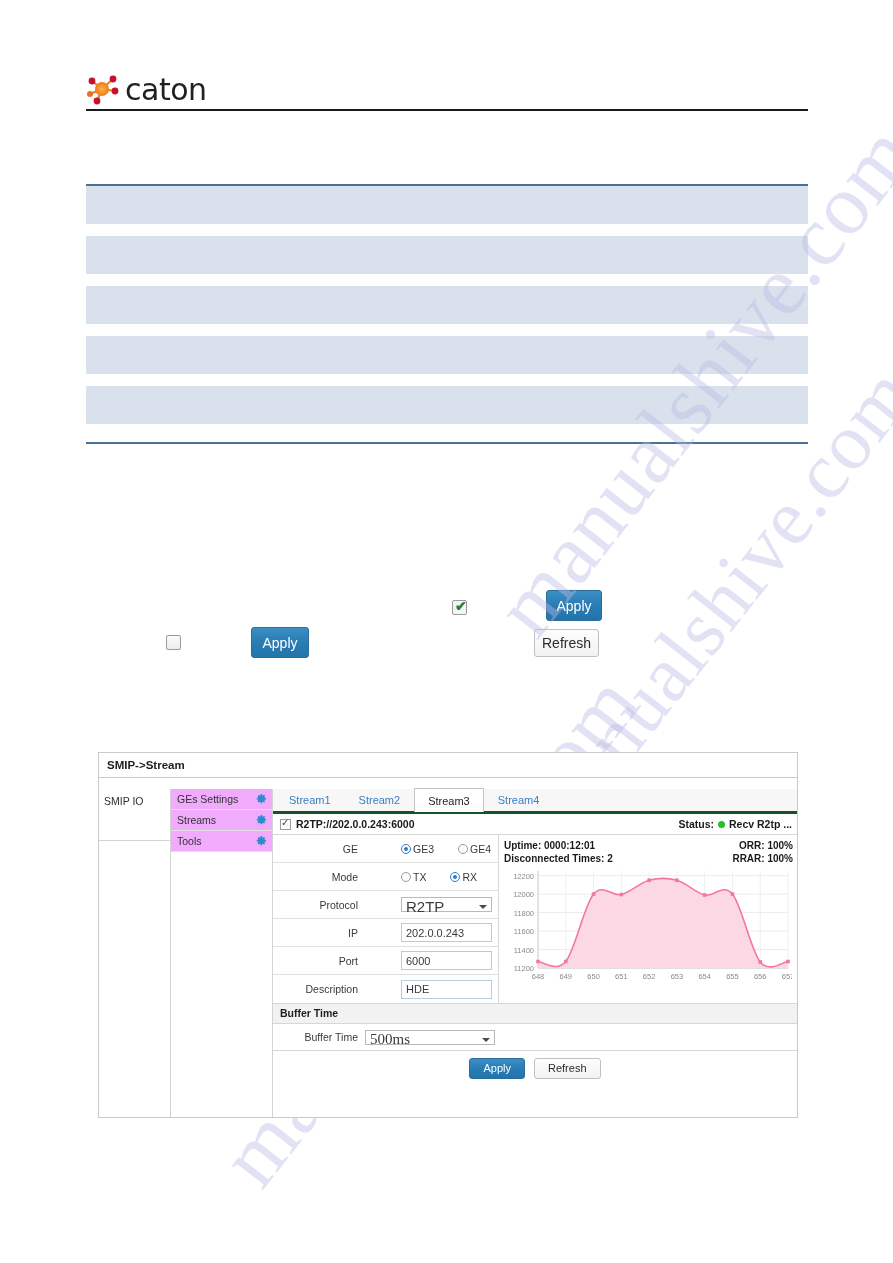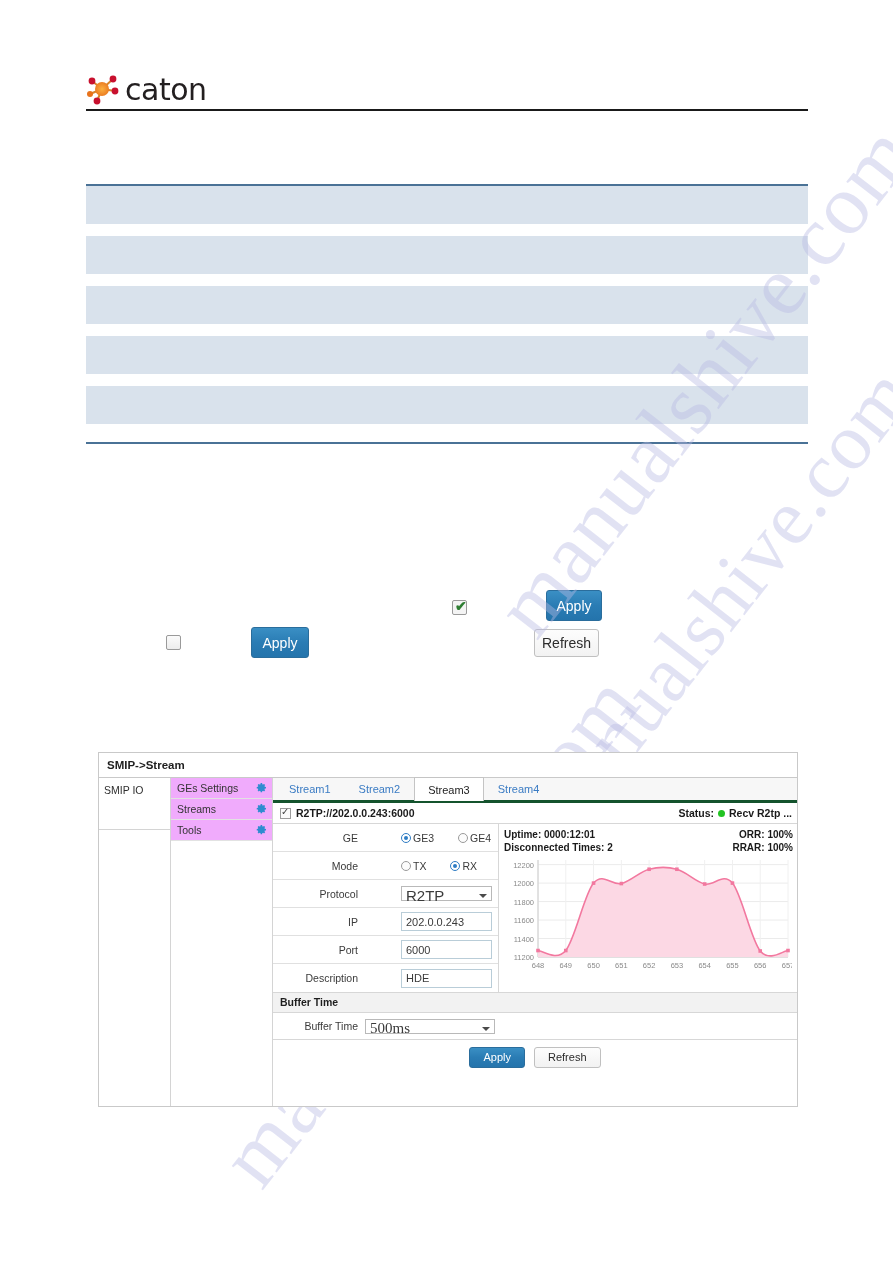--- a/index.html
+++ b/index.html
@@ -152,21 +152,21 @@
   .app-title {
     height: 24px;
     line-height: 24px;
     padding-left: 8px;
     font-weight: bold;
     font-size: 11.5px;
     color: #1e1e1e;
     border-bottom: 1px solid #c9c9c9;
     background: #ffffff;
   }
-  .app-body { display: flex; align-items: stretch; }
+  .app-body { display: flex; align-items: stretch; margin-top: 11px; }
 
   .col-smip {
     width: 72px;
     flex: 0 0 72px;
     border-right: 1px solid #d4d4d4;
     box-sizing: border-box;
   }
   .smip-label {
     padding: 6px 0 0 5px;
     font-size: 10.5px;

